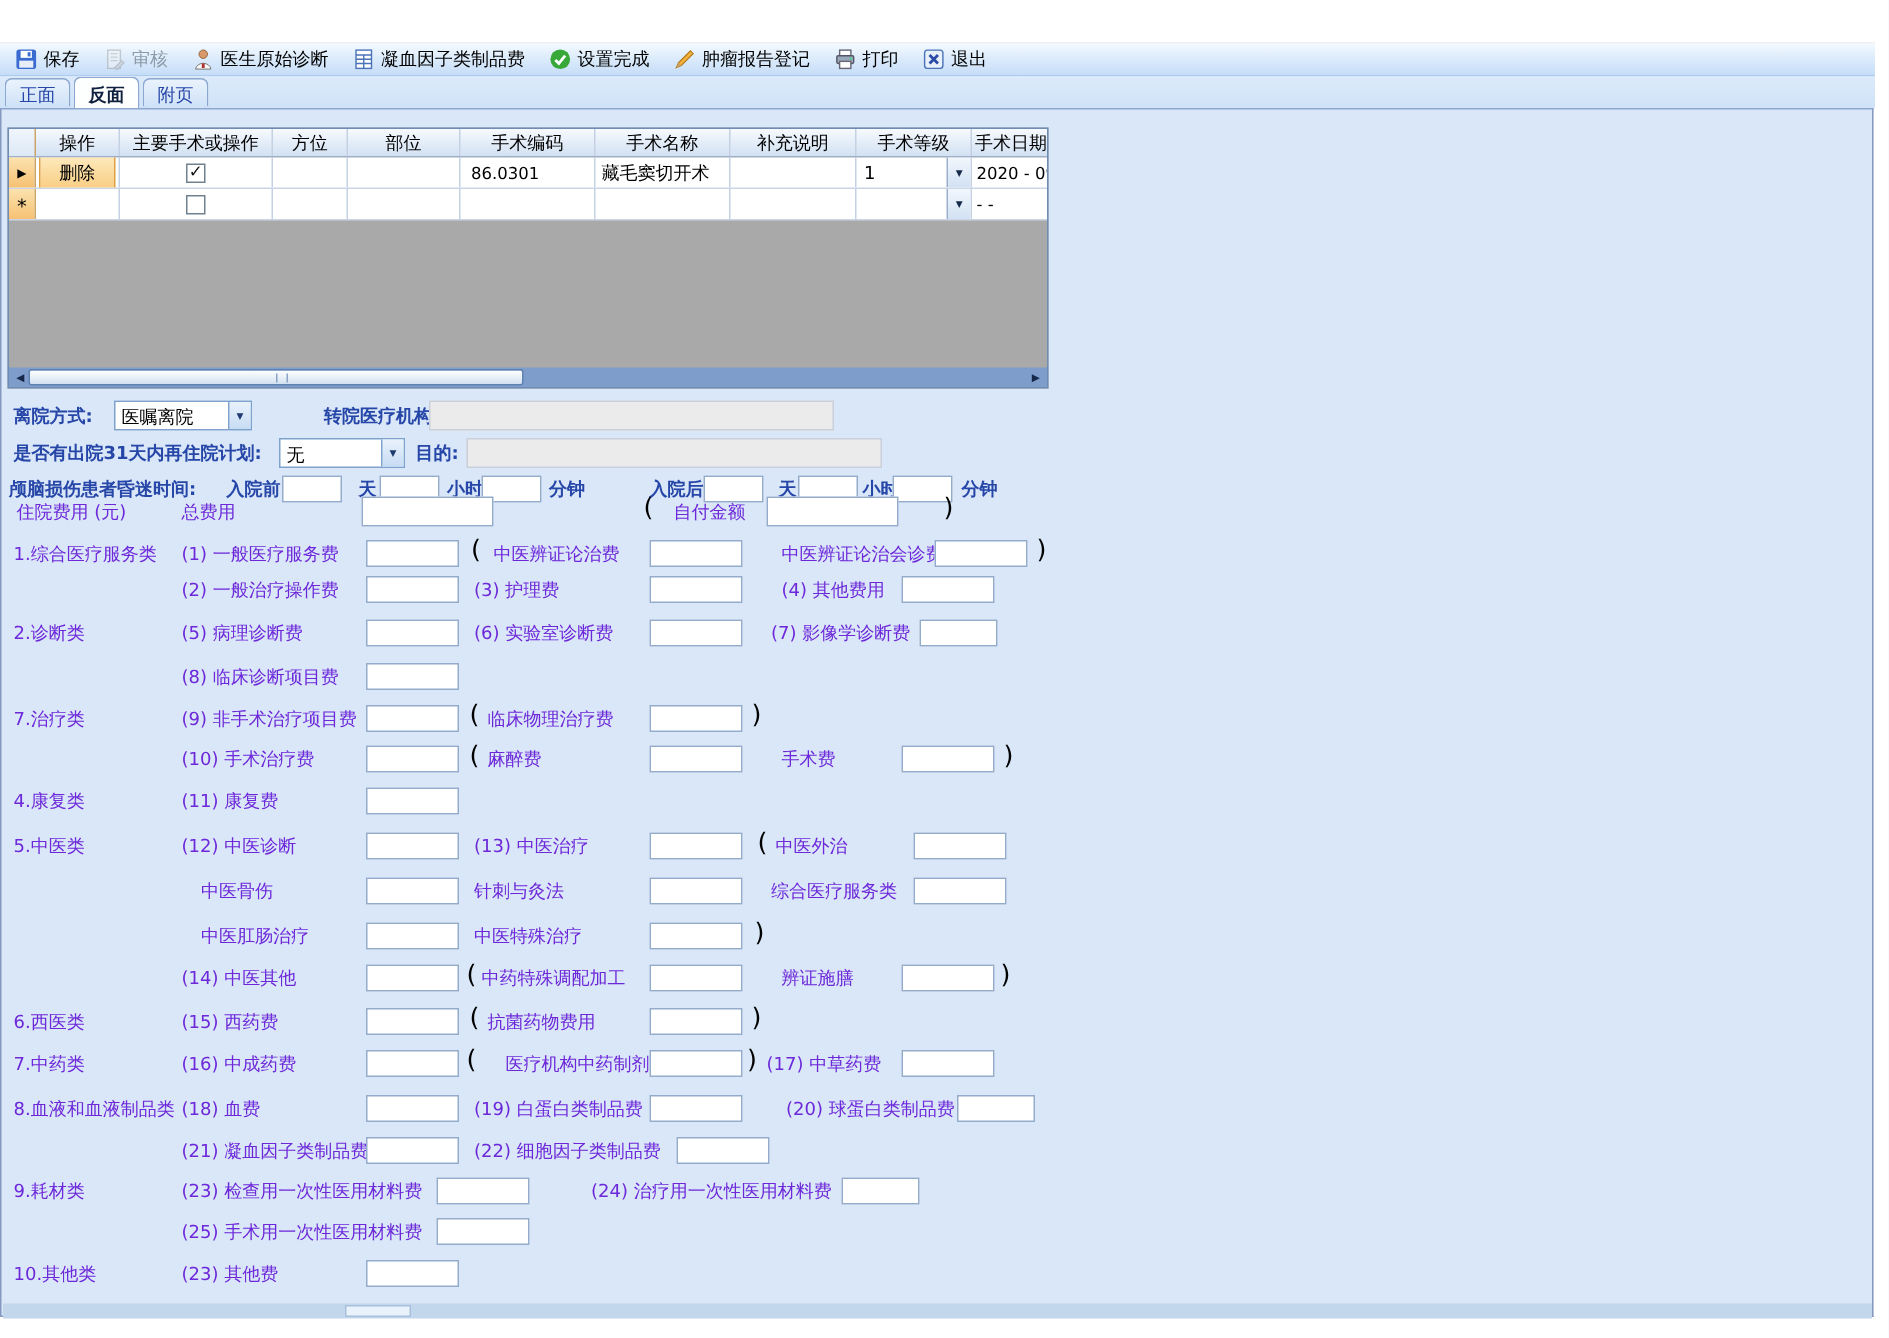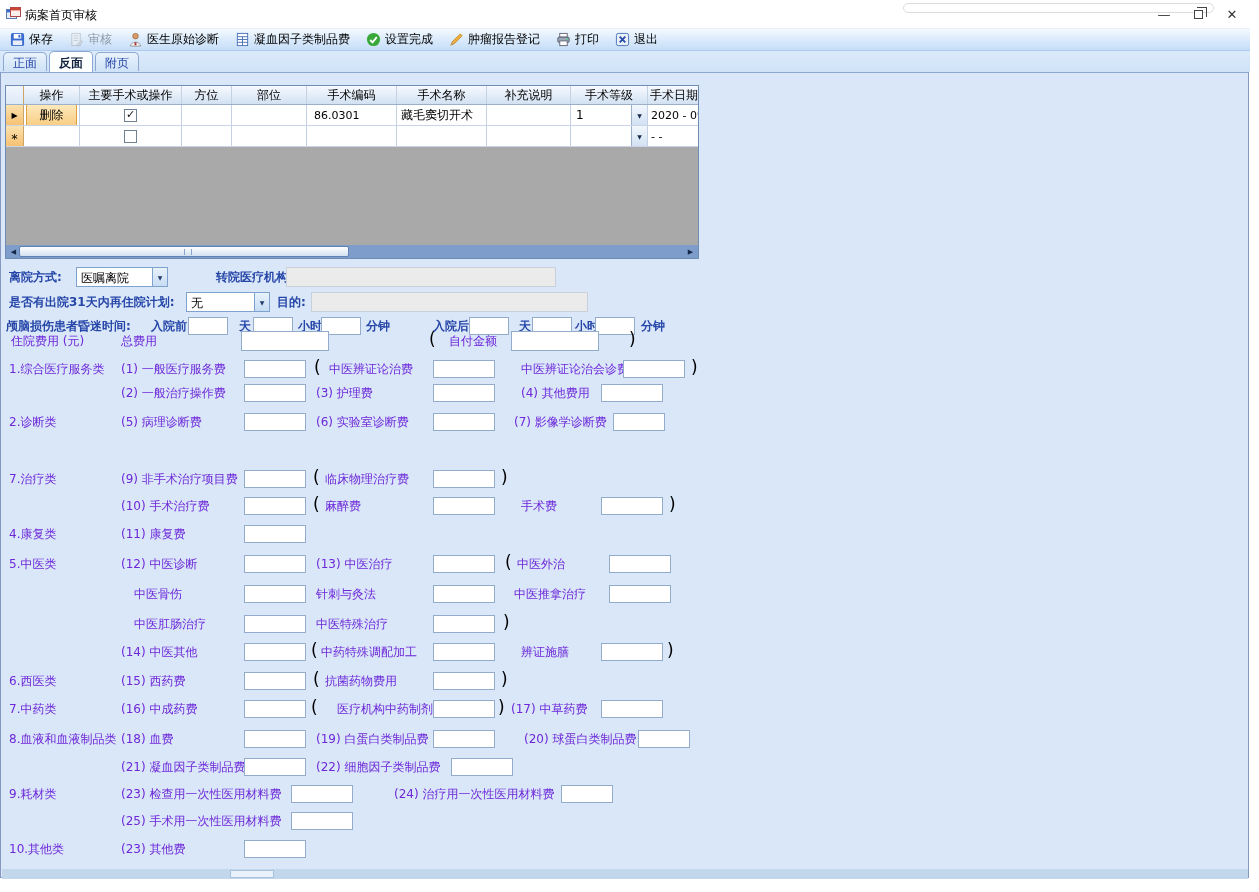--- a/index.html
+++ b/index.html
@@ -80,39 +80,20 @@
   .frow { position:absolute; left:0; width:100%; height:21px; }
 
   .pagescroll { position:absolute; left:1px; top:796px; width:1246px; height:10px; background:#c2d6ec; }
   .pthumb { position:absolute; left:228px; top:1px; width:44px; height:8px; background:#e9f2fb; border:1px solid #a8c0dc; }
 </style>
 </head>
 <body>
 
 <div id="app">
 
-  <div class="titlebar">
-    <span class="app-icon">
-      <svg width="15" height="14" viewBox="0 0 15 14">
-          <rect x="0.5" y="2.5" width="10" height="9" fill="#e8eef8" stroke="#5a7ab0"></rect>
-          <rect x="1" y="3" width="9" height="2.4" fill="#3a6bd0"></rect>
-          <rect x="4.5" y="0.5" width="10" height="9" fill="#fdeeee" stroke="#b04848"></rect>
-          <rect x="5" y="1" width="9" height="2.4" fill="#cc4433"></rect>
-        </svg>
-    </span>
-    <span class="win-title">病案首页审核</span>
-    <span class="deco-pill"></span>
-    <div class="win-controls">
-      <span class="wc">—</span>
-      <span class="wc">
-          <span class="restore-glyph"></span>
-        </span>
-      <span class="wc">✕</span>
-    </div>
-  </div>
 
   <div class="toolbar">
     <div class="tbtn">
       <svg width="15" height="15" viewBox="0 0 16 16">
           <rect x="1" y="1" width="14" height="14" rx="2" fill="#3a6bd0"></rect>
           <rect x="4" y="2" width="8" height="5" fill="#fff"></rect>
           <rect x="9" y="3" width="2" height="3" fill="#3a6bd0"></rect>
           <rect x="3" y="9" width="10" height="5" fill="#e8eef8"></rect>
         </svg>
       <span>保存</span>
@@ -321,20 +302,24 @@
     <div class="frow" style="top:339px">
       <span class="klbl" style="left:8px">2.诊断类</span>
       <span class="klbl" style="left:120px">(5) 病理诊断费</span>
       <input class="fin" style="left: 243px;">
       <span class="klbl" style="left:315px">(6) 实验室诊断费</span>
       <input class="fin" style="left: 432px;">
       <span class="klbl" style="left:513px">(7) 影像学诊断费</span>
       <input class="fin w52" style="left: 612px;">
     </div>
 
+    <div class="frow" style="top:368px">
+      <span class="klbl" style="left:120px">(8) 临床诊断项目费</span>
+      <input class="fin" style="left: 243px;">
+    </div>
 
     <div class="frow" style="top:396px">
       <span class="klbl" style="left:8px">7.治疗类</span>
       <span class="klbl" style="left:120px">(9) 非手术治疗项目费</span>
       <input class="fin" style="left: 243px;">
       <span class="par" style="left:312px">(</span>
       <span class="klbl" style="left:324px">临床物理治疗费</span>
       <input class="fin" style="left: 432px;">
       <span class="par" style="left:500px">)</span>
     </div>
@@ -365,21 +350,21 @@
       <span class="par" style="left:504px">(</span>
       <span class="klbl" style="left:516px">中医外治</span>
       <input class="fin" style="left: 608px;">
     </div>
 
     <div class="frow" style="top:511px">
       <span class="klbl" style="left:133px">中医骨伤</span>
       <input class="fin" style="left: 243px;">
       <span class="klbl" style="left:315px">针刺与灸法</span>
       <input class="fin" style="left: 432px;">
-      <span class="klbl" style="left:513px">中医推拿治疗</span>
+      <span class="klbl" style="left:513px">综合医疗服务类</span>
       <input class="fin" style="left: 608px;">
     </div>
 
     <div class="frow" style="top:541px">
       <span class="klbl" style="left:133px">中医肛肠治疗</span>
       <input class="fin" style="left: 243px;">
       <span class="klbl" style="left:315px">中医特殊治疗</span>
       <input class="fin" style="left: 432px;">
       <span class="par" style="left:502px">)</span>
     </div>

